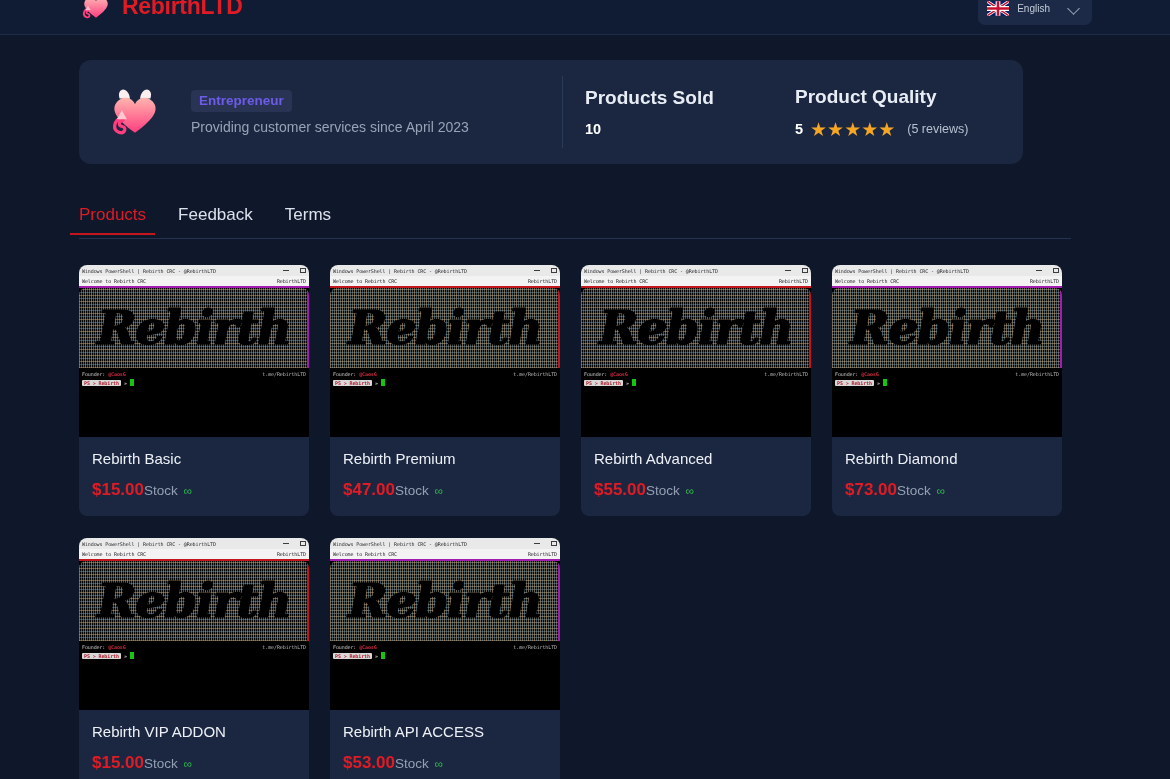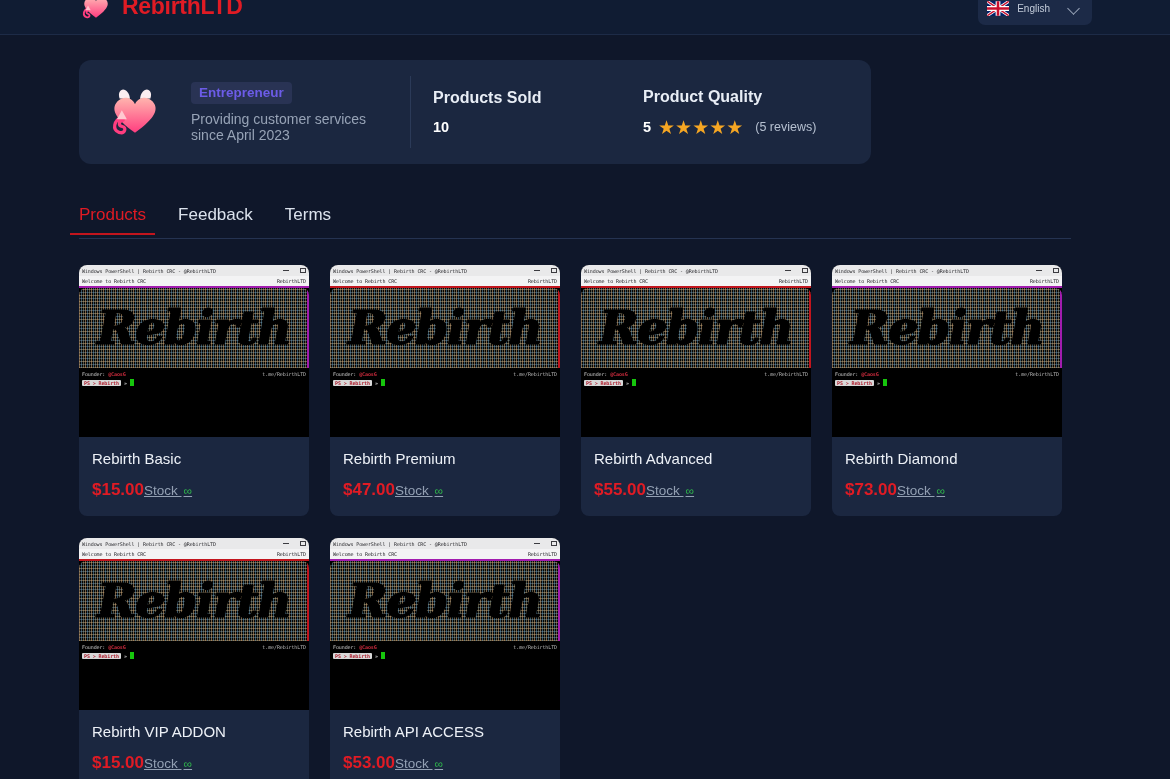--- a/index.html
+++ b/index.html
@@ -99,21 +99,21 @@
     border-right: 1.8px solid #9aa6ba;
     border-bottom: 1.8px solid #9aa6ba;
     transform: rotate(45deg);
   }
 
   
   .profile-card {
     position: absolute;
     left: 79px;
     top: 60px;
-    width: 792px;
+    width: 944px;
     height: 104px;
     background: #1b2740;
     border-radius: 12px;
     display: flex;
     align-items: center;
   }
 
   .avatar-wrap {
     width: 112px;
     flex: 0 0 auto;
@@ -158,21 +158,21 @@
   }
 
   .stat {
     flex: 0 0 auto;
     padding-left: 22px;
   }
   .stat.sold   { width: 210px; }
   .stat.rating { width: 250px; }
 
   .stat-label {
-    font-size: 16px;
+    font-size: 19px;
     font-weight: bold;
     color: #e8edf5;
     margin-bottom: 12px;
     white-space: nowrap;
   }
 
   .stat-value-row {
     display: flex;
     align-items: center;
     gap: 7px;
@@ -441,21 +441,20 @@
   .card-price {
     font-size: 17px;
     font-weight: bold;
     color: #e01b24;
   }
 
   .card-stock {
     font-size: 13.5px;
     color: #93a0b3;
     white-space: nowrap;
-    text-decoration: underline;
   }
   .card-stock .inf {
     color: #2fb24c;
     font-size: 12px;
     margin-left: 2px;
   }
 </style>
 </head>
 <body>
 

